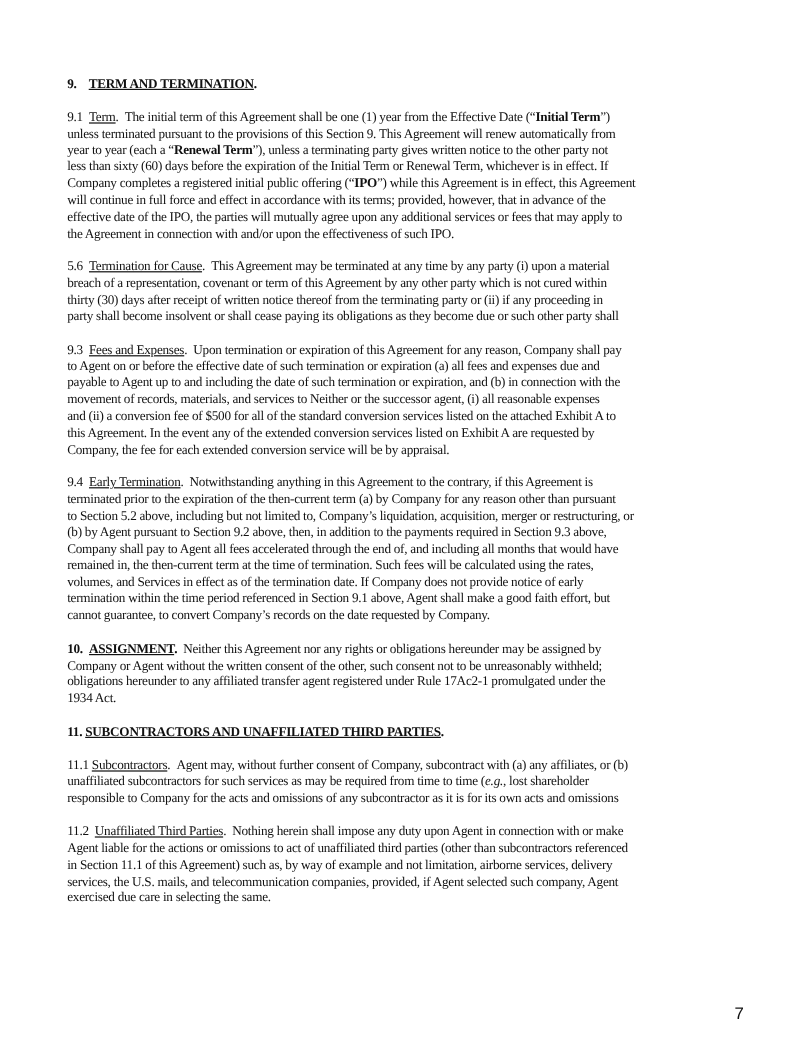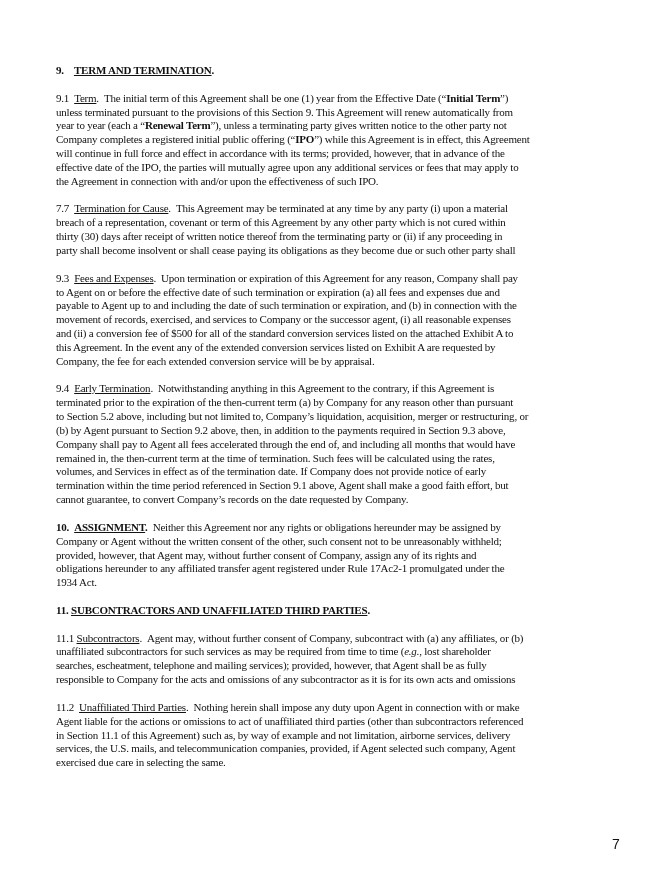--- a/index.html
+++ b/index.html
@@ -29,44 +29,45 @@
     <span>9.</span>&nbsp;&nbsp;&nbsp;&nbsp;<span class="u">TERM AND TERMINATION</span><span>.</span>
   </div>
   <div class="gap"></div>
 
   <div>
     <div class="line">
       <span>9.1</span>&nbsp;&nbsp;<span class="u">Term</span>.&nbsp;&nbsp;<span>The initial term of this Agreement shall be one (1) year from the Effective Date (“<b>Initial Term</b>”)</span>
     </div>
     <div class="line">unless terminated pursuant to the provisions of this Section 9.  This Agreement will renew automatically from</div>
     <div class="line">year to year (each a “<b>Renewal Term</b>”), unless a terminating party gives written notice to the other party not</div>
+    <div class="line">less than sixty (60) days before the expiration of the Initial Term or Renewal Term, whichever is in effect.  If</div>
     <div class="line">Company completes a registered initial public offering (“<b>IPO</b>”) while this Agreement is in effect, this Agreement</div>
     <div class="line">will continue in full force and effect in accordance with its terms; provided, however, that in advance of the</div>
     <div class="line">effective date of the IPO, the parties will mutually agree upon any additional services or fees that may apply to</div>
     <div class="line">the Agreement in connection with and/or upon the effectiveness of such IPO.</div>
   </div>
   <div class="gap"></div>
 
   <div>
     <div class="line">
-      <span>7.7</span>&nbsp;&nbsp;<span class="u">Termination for Cause</span>.&nbsp;&nbsp;<span>This Agreement may be terminated at any time by any party (i) upon a material</span>
+      <span>5.6</span>&nbsp;&nbsp;<span class="u">Termination for Cause</span>.&nbsp;&nbsp;<span>This Agreement may be terminated at any time by any party (i) upon a material</span>
     </div>
     <div class="line">breach of a representation, covenant or term of this Agreement by any other party which is not cured within</div>
     <div class="line">thirty (30) days after receipt of written notice thereof from the terminating party or (ii) if any proceeding in</div>
     <div class="line">party shall become insolvent or shall cease paying its obligations as they become due or such other party shall</div>
   </div>
   <div class="gap"></div>
 
   <div>
     <div class="line">
       <span>9.3</span>&nbsp;&nbsp;<span class="u">Fees and Expenses</span>.&nbsp;&nbsp;<span>Upon termination or expiration of this Agreement for any reason, Company shall pay</span>
     </div>
     <div class="line">to Agent on or before the effective date of such termination or expiration (a) all fees and expenses due and</div>
     <div class="line">payable to Agent up to and including the date of such termination or expiration, and (b) in connection with the</div>
-    <div class="line">movement of records, exercised, and services to Company or the successor agent, (i) all reasonable expenses</div>
+    <div class="line">movement of records, materials, and services to Neither or the successor agent, (i) all reasonable expenses</div>
     <div class="line">and (ii) a conversion fee of $500 for all of the standard conversion services listed on the attached Exhibit A to</div>
     <div class="line">this Agreement.  In the event any of the extended conversion services listed on Exhibit A are requested by</div>
     <div class="line">Company, the fee for each extended conversion service will be by appraisal.</div>
   </div>
   <div class="gap"></div>
 
   <div>
     <div class="line">
       <span>9.4</span>&nbsp;&nbsp;<span class="u">Early Termination</span>.&nbsp;&nbsp;<span>Notwithstanding anything in this Agreement to the contrary, if this Agreement is</span>
     </div>
@@ -79,37 +80,35 @@
     <div class="line">termination within the time period referenced in Section 9.1 above, Agent shall make a good faith effort, but</div>
     <div class="line">cannot guarantee, to convert Company’s records on the date requested by Company.</div>
   </div>
   <div class="gap"></div>
 
   <div>
     <div class="line">
       <span class="b">10.</span>&nbsp;&nbsp;<span class="b u">ASSIGNMENT</span><span class="b">.</span>&nbsp;&nbsp;<span>Neither this Agreement nor any rights or obligations hereunder may be assigned by</span>
     </div>
     <div class="line">Company or Agent without the written consent of the other, such consent not to be unreasonably withheld;</div>
-    <div class="line">provided, however, that Agent may, without further consent of Company, assign any of its rights and</div>
     <div class="line">obligations hereunder to any affiliated transfer agent registered under Rule 17Ac2-1 promulgated under the</div>
     <div class="line">1934 Act.</div>
   </div>
   <div class="gap"></div>
 
   <div class="line heading">
     <span>11.</span>&nbsp;<span class="u">SUBCONTRACTORS AND UNAFFILIATED THIRD PARTIES</span><span>.</span>
   </div>
   <div class="gap"></div>
 
   <div>
     <div class="line">
       <span>11.1</span>&nbsp;<span class="u">Subcontractors</span>.&nbsp;&nbsp;<span>Agent may, without further consent of Company, subcontract with (a) any affiliates, or (b)</span>
     </div>
     <div class="line"><span>unaffiliated subcontractors for such services as may be required from time to time (</span><span class="i">e.g.</span><span>, lost shareholder</span></div>
-    <div class="line">searches, escheatment, telephone and mailing services); provided, however, that Agent shall be as fully</div>
     <div class="line">responsible to Company for the acts and omissions of any subcontractor as it is for its own acts and omissions</div>
   </div>
   <div class="gap"></div>
 
   <div>
     <div class="line">
       <span>11.2</span>&nbsp;&nbsp;<span class="u">Unaffiliated Third Parties</span>.&nbsp;&nbsp;<span>Nothing herein shall impose any duty upon Agent in connection with or make</span>
     </div>
     <div class="line">Agent liable for the actions or omissions to act of unaffiliated third parties (other than subcontractors referenced</div>
     <div class="line">in Section 11.1 of this Agreement) such as, by way of example and not limitation, airborne services, delivery</div>

